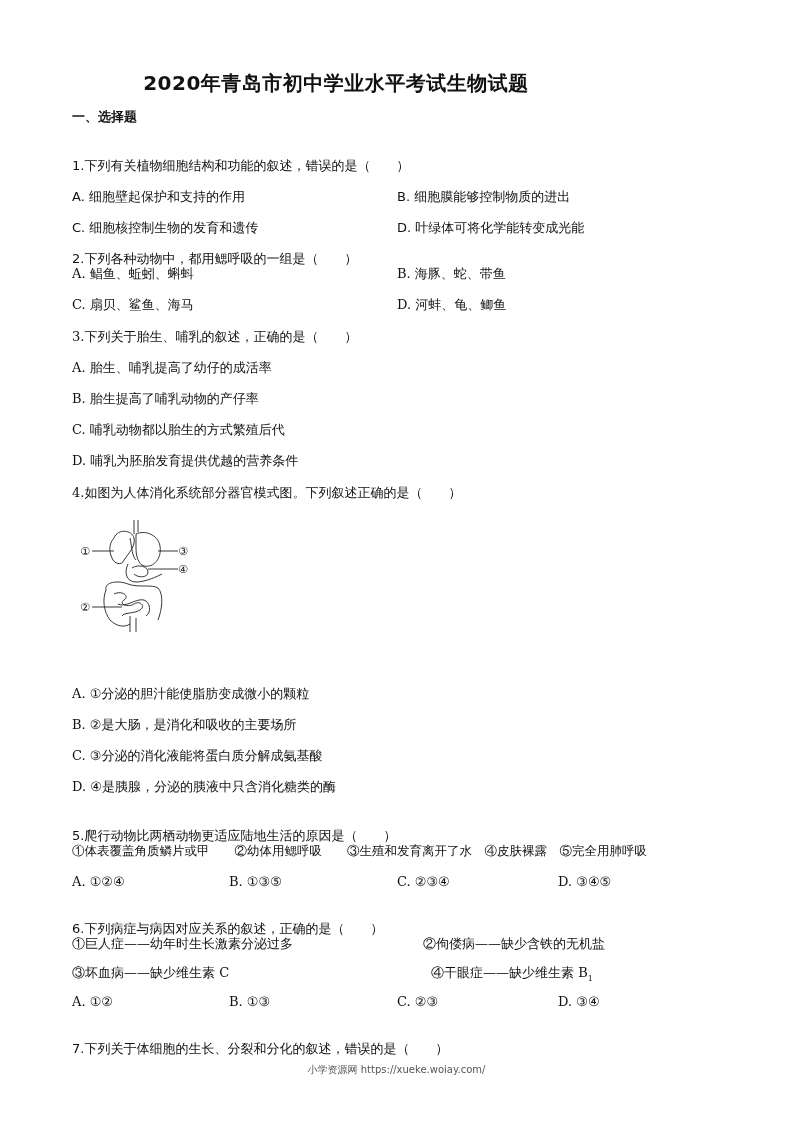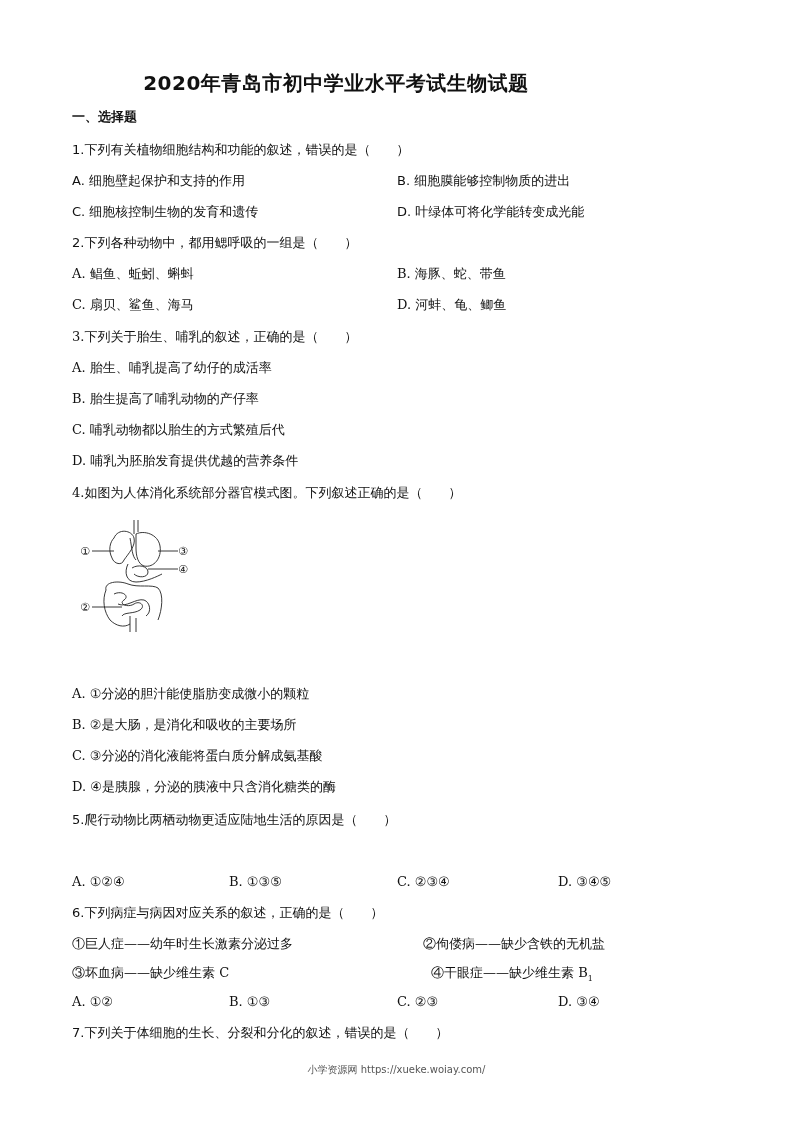--- a/index.html
+++ b/index.html
@@ -4,21 +4,21 @@
   <style>
     html, body { margin: 0; padding: 0; background: #ffffff; }
     body { width: 793px; height: 1122px; position: relative; overflow: hidden;
            font-family: "DejaVu Serif", "Liberation Serif", serif; color: #111; }
     .page { position: absolute; left: 0; top: 0; width: 793px; height: 1122px; }
     .title { position: absolute; top: 70px; left: 0; width: 672px; text-align: center;
              font-family: "DejaVu Sans", sans-serif; font-weight: bold; font-size: 20px; letter-spacing: 0.5px; }
     .section { position: absolute; left: 72px; top: 108px; font-family: "DejaVu Sans", sans-serif;
                font-weight: bold; font-size: 13px; }
     .line { position: absolute; left: 72px; font-size: 13px; white-space: nowrap; line-height: 18px; }
-    .q { font-family: "DejaVu Sans", sans-serif; }
+    .q { font-family: "DejaVu Sans", sans-serif; margin-top: 16px; }
     .col2 { left: 397px; }
     .c2 { left: 229px; } .c3 { left: 397px; text-align: center; } .c4 { left: 558px; }
     .figure { position: absolute; left: 78px; top: 520px; width: 120px; height: 112px; }
     .footer { position: absolute; top: 1063px; left: 0; width: 793px; text-align: center;
               font-family: "DejaVu Sans", sans-serif; font-size: 10px; color: #555; }
     sub { font-size: 8px; }
   </style>
 </head>
 <body>
 
@@ -82,20 +82,21 @@
       </g>
     </svg>
   </div>
 
   <div class="line" style="top:685px">A.  ①分泌的胆汁能使脂肪变成微小的颗粒</div>
   <div class="line" style="top:716px">B.  ②是大肠，是消化和吸收的主要场所</div>
   <div class="line" style="top:747px">C.  ③分泌的消化液能将蛋白质分解成氨基酸</div>
   <div class="line" style="top:778px">D.  ④是胰腺，分泌的胰液中只含消化糖类的酶</div>
 
   <div class="line q" style="top:811px">5.爬行动物比两栖动物更适应陆地生活的原因是（　　）</div>
+  <div class="line" style="top:842px; font-size:12.5px">①体表覆盖角质鳞片或甲　　②幼体用鳃呼吸　　③生殖和发育离开了水　④皮肤裸露　⑤完全用肺呼吸</div>
   <div class="line" style="top:873px">A.  ①②④</div>
   <div class="line c2" style="top:873px">B.  ①③⑤</div>
   <div class="line c3" style="top:873px">C.  ②③④</div>
   <div class="line c4" style="top:873px">D.  ③④⑤</div>
 
   <div class="line q" style="top:904px">6.下列病症与病因对应关系的叙述，正确的是（　　）</div>
   <div class="line" style="top:935px">①巨人症——幼年时生长激素分泌过多</div>
   <div class="line" style="left:423px; top:935px">②佝偻病——缺少含铁的无机盐</div>
   <div class="line" style="top:964px">③坏血病——缺少维生素 C</div>
   <div class="line" style="left:431px; top:964px"><span>④干眼症——缺少维生素 B</span><sub>1</sub></div>

